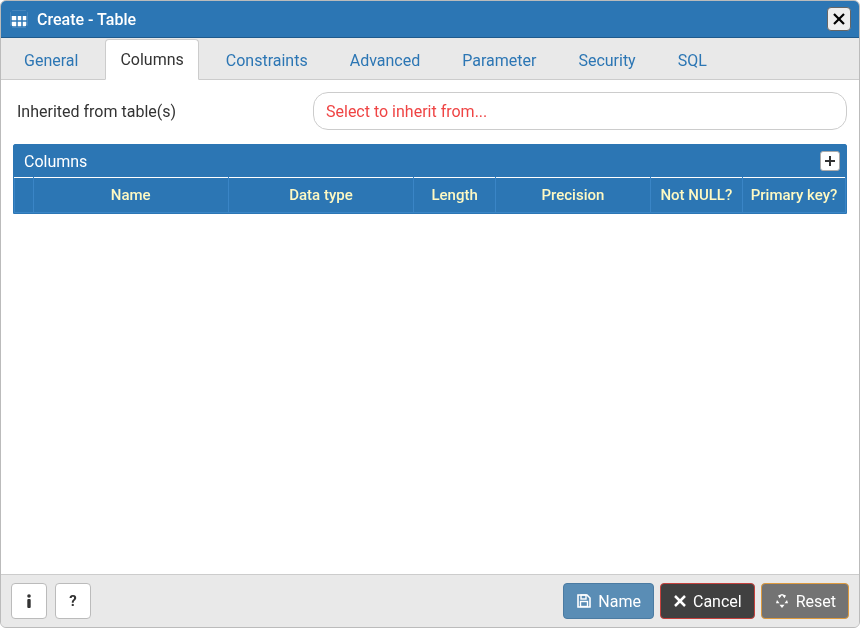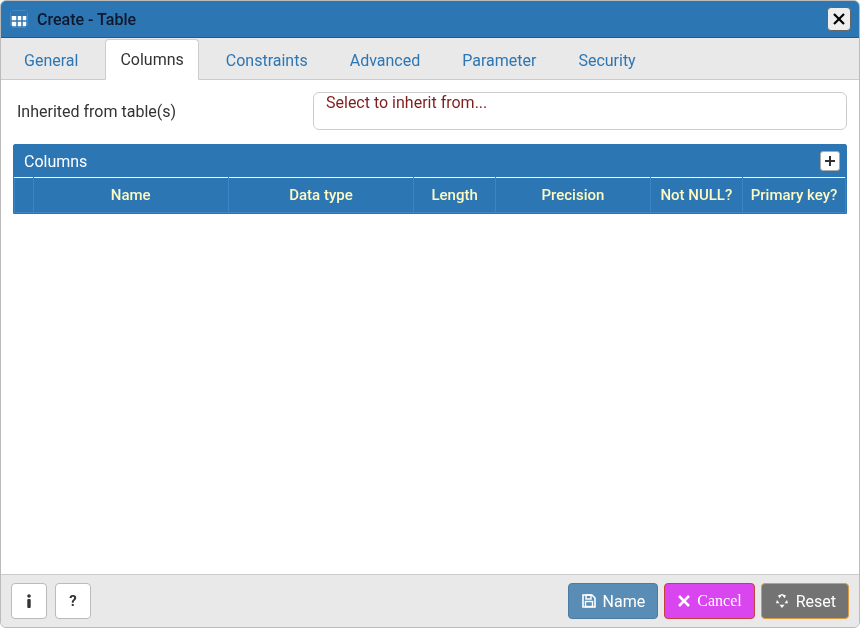--- a/index.html
+++ b/index.html
@@ -15,21 +15,21 @@
     width: 860px; height: 628px;
     border: 1px solid #bbb;
     border-radius: 6px;
     overflow: hidden;
     background: #e9e9e9;
     display: flex;
     flex-direction: column;
   }
   .titlebar {
     background: #2c76b4;
-    color: #0f172a;
+    color: #ffffff;
     display: flex;
     align-items: center;
     justify-content: space-between;
     padding: 6px 8px 6px 8px;
     border-bottom: 1px solid #1f5a8c;
   }
   .titlebar-left {
     display: flex;
     align-items: center;
     gap: 8px;
@@ -93,26 +93,27 @@
   .inherit-label {
     font-size: 16px;
     color: #333;
     min-width: 280px;
     padding-left: 4px;
   }
   .inherit-select {
     flex: 1;
     height: 38px;
     border: 1px solid #ccc;
-    border-radius: 6px;
+    border-radius: 15px;
     padding: 0 12px;
     font-size: 16px;
-    color: #7f1d1d;
-    background: #fff;
-    display: flex;
+    color: #ef4444;
+    background: #fff;
+    display: flex;
+    align-items: center;
     cursor: pointer;
   }
   .columns-panel {
     border: 1px solid #2c76b4;
     border-radius: 2px 2px 0 0;
   }
   .columns-header {
     background: #2c76b4;
     color: #fff;
     display: flex;
@@ -185,21 +186,21 @@
     border: 1px solid transparent;
     color: #fff;
   }
   .btn-icon-only {
     width: 36px; padding: 0;
     background: #fff;
     color: #333;
     border: 1px solid #bbb;
   }
   .btn-save   { background: #5a8db5; border-color: #4b7ba2; }
-  .btn-cancel { background: #d946ef; border-color: #c5413d; font-family: Liberation Serif, serif; }
+  .btn-cancel { background: #404040; border-color: #c5413d; }
   .btn-reset  { background: #737373; border-color: #dd9a3e; }
   .btn svg { display: block; }
 </style>
 </head>
 <body>
 
 <div class="window">
 
   <div class="titlebar">
     <div class="titlebar-left">
@@ -223,20 +224,21 @@
     </div>
   </div>
 
   <div class="tabs">
     <div class="tab"><span>General</span></div>
     <div class="tab active"><span>Columns</span></div>
     <div class="tab"><span>Constraints</span></div>
     <div class="tab"><span>Advanced</span></div>
     <div class="tab"><span>Parameter</span></div>
     <div class="tab"><span>Security</span></div>
+    <div class="tab"><span>SQL</span></div>
   </div>
 
   <div class="tabbody">
     <div class="inherit-row">
       <div class="inherit-label">Inherited from table(s)</div>
       <div class="inherit-select">
         <span>Select to inherit from...</span>
       </div>
     </div>
 

